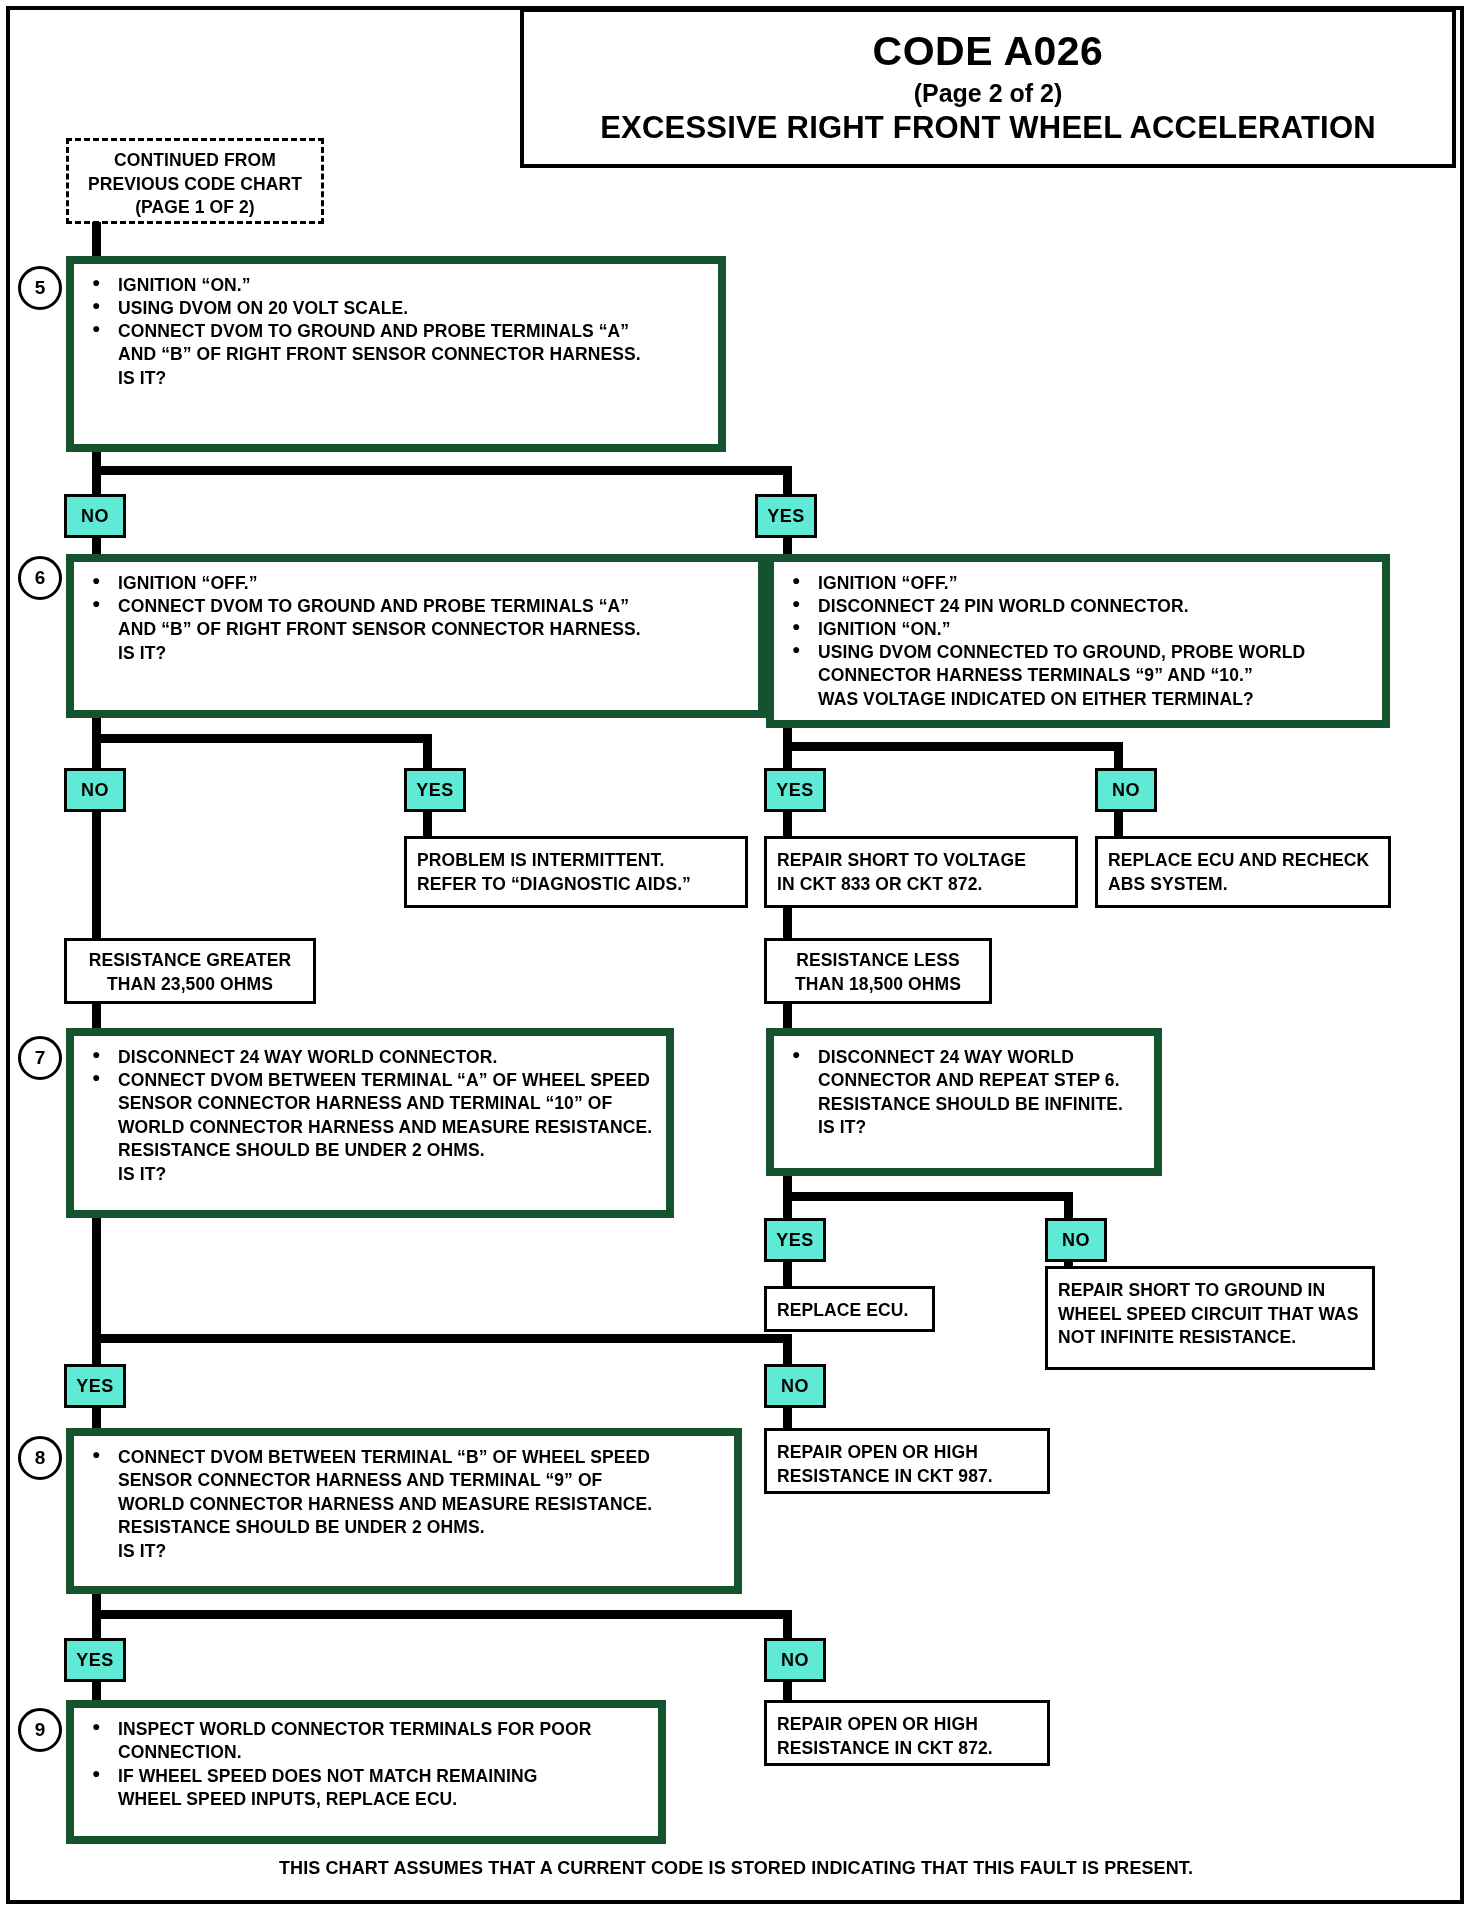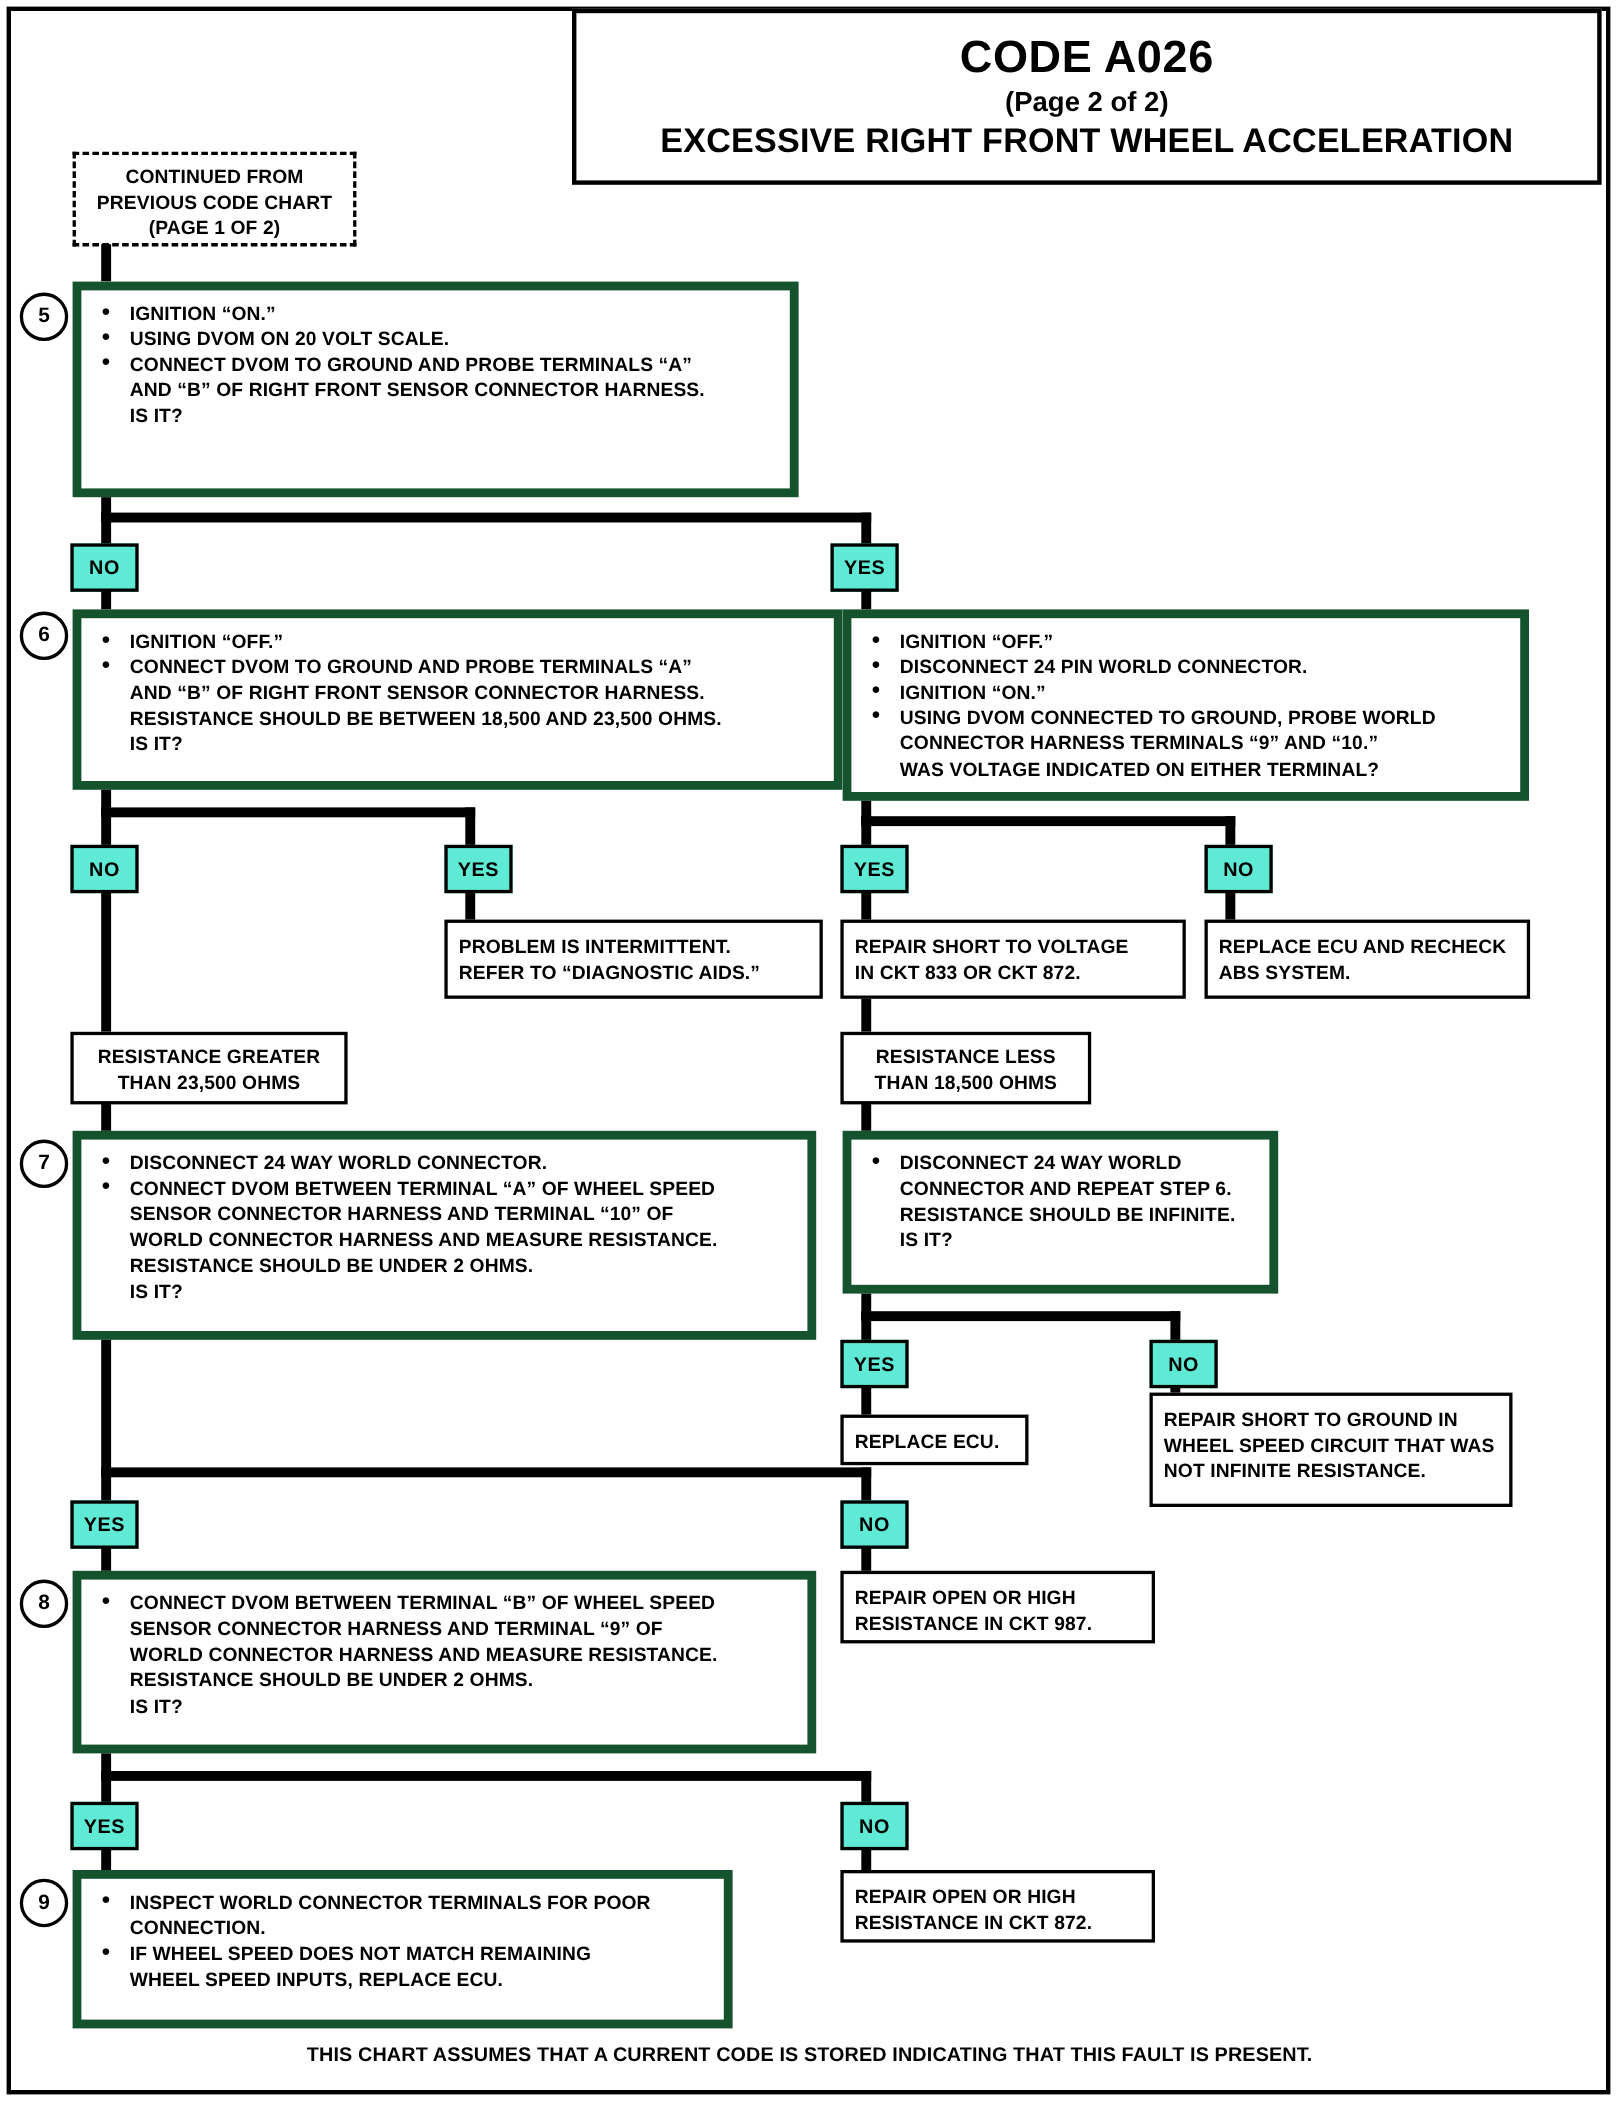--- a/index.html
+++ b/index.html
@@ -82,21 +82,20 @@
 
   <div class="circ" style="left:18px;top:556px;">
       <span>6</span>
     </div>
   <div class="box step pad" style="left:66px;top:554px;width:700px;height:164px;">
     <ul class="ul">
       <li>IGNITION “OFF.”</li>
       <li>CONNECT DVOM TO GROUND AND PROBE TERMINALS “A”</li>
     </ul>
     <div class="plain" style="padding-left:34px;">AND “B” OF RIGHT FRONT SENSOR CONNECTOR HARNESS.</div>
-    <div class="plain" style="padding-left:34px;">RESISTANCE SHOULD BE BETWEEN 18,500 AND 23,500 OHMS.</div>
     <div class="plain" style="padding-left:34px;">IS IT?</div>
   </div>
 
   <div class="box step pad" style="left:766px;top:554px;width:624px;height:174px;">
     <ul class="ul">
       <li>IGNITION “OFF.”</li>
       <li>DISCONNECT 24 PIN WORLD CONNECTOR.</li>
       <li>IGNITION “ON.”</li>
       <li>USING DVOM CONNECTED TO GROUND, PROBE WORLD</li>
     </ul>
@@ -146,21 +145,21 @@
   <div class="ln" style="left:783px;top:908px;width:9px;height:30px;"></div>
   <div class="box" style="left:764px;top:938px;width:228px;height:66px;">
     <div class="plain center" style="padding-top:8px;">RESISTANCE LESS</div>
     <div class="plain center">THAN 18,500 OHMS</div>
   </div>
   <div class="ln" style="left:783px;top:1002px;width:9px;height:28px;"></div>
 
   <div class="circ" style="left:18px;top:1036px;">
       <span>7</span>
     </div>
-  <div class="box step pad" style="left:66px;top:1028px;width:676px;height:190px;">
+  <div class="box step pad" style="left:66px;top:1028px;width:608px;height:190px;">
     <ul class="ul">
       <li>DISCONNECT 24 WAY WORLD CONNECTOR.</li>
       <li>CONNECT DVOM BETWEEN TERMINAL “A” OF WHEEL SPEED</li>
     </ul>
     <div class="plain" style="padding-left:34px;">SENSOR CONNECTOR HARNESS AND TERMINAL “10” OF</div>
     <div class="plain" style="padding-left:34px;">WORLD CONNECTOR HARNESS AND MEASURE RESISTANCE.</div>
     <div class="plain" style="padding-left:34px;">RESISTANCE SHOULD BE UNDER 2 OHMS.</div>
     <div class="plain" style="padding-left:34px;">IS IT?</div>
   </div>
 

